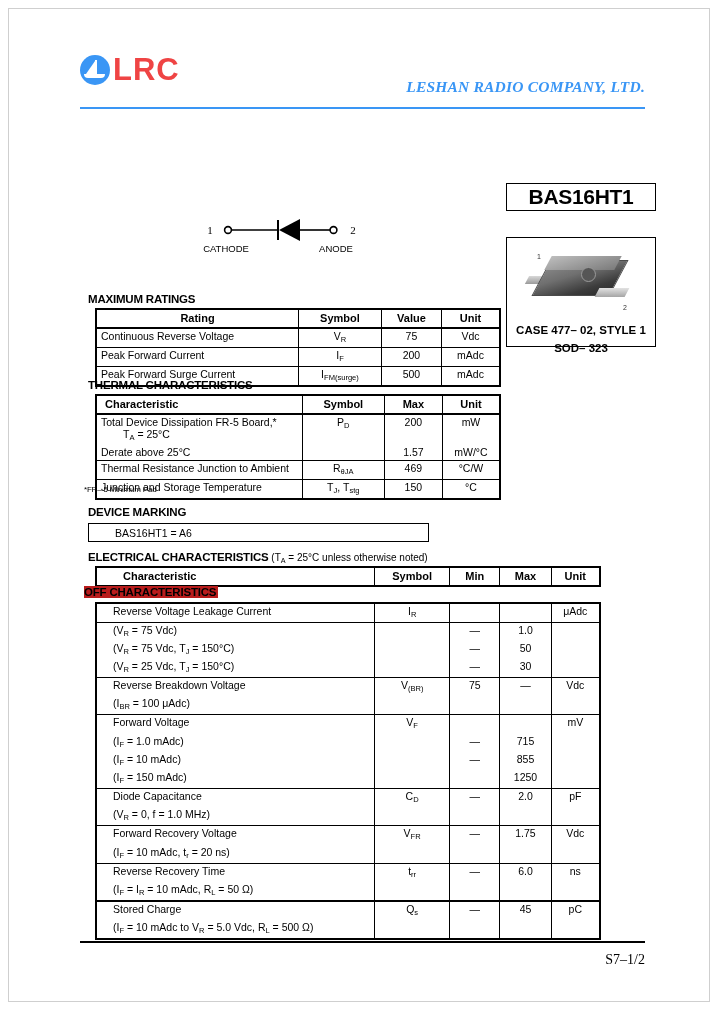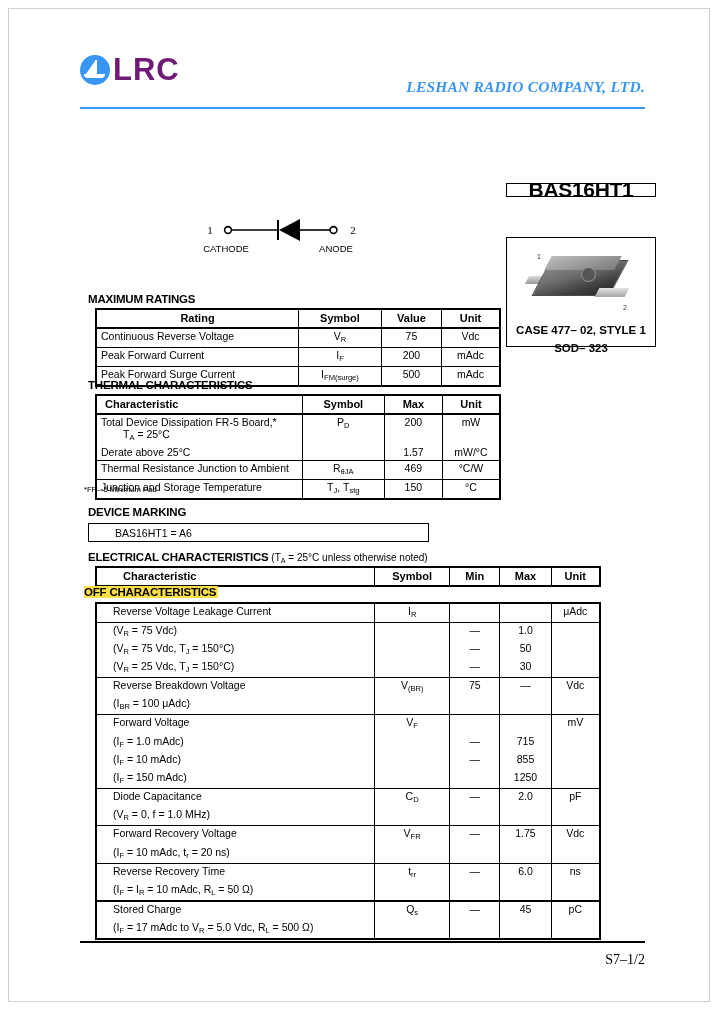--- a/index.html
+++ b/index.html
@@ -69,21 +69,21 @@
   }
   .logo-mark .mast {
     position: absolute;
     left: 15px; top: 5px;
     width: 2px; height: 15px;
     background: #ffffff;
   }
   .logo-text {
     font-size: 31px;
     font-weight: bold;
-    color: #701a75;
+    color: #ef4444;
     letter-spacing: 1px;
     font-family: "Liberation Sans", sans-serif;
     line-height: 32px;
   }
   .company {
     position: absolute;
     right: 0; top: 26px;
     font-family: "Liberation Serif", serif;
     font-style: italic;
     font-weight: bold;
@@ -107,21 +107,21 @@
     font-size: 25px;
     font-weight: bold;
     letter-spacing: -0.3px;
   }
 
   
   .partnum-box {
     position: absolute;
     left: 506px; top: 183px;
     width: 150px;
-    height: 14px;
+    height: 28px;
     border: 1.5px solid #000;
     box-sizing: border-box;
     display: flex;
     align-items: center;
     justify-content: center;
     text-align: right;
   }
   .partnum-box span {
     font-size: 21px;
     font-weight: bold;
@@ -573,26 +573,26 @@
       </tr>
 
       <tr>
         <td class="outer-l indent nb-bot">Stored Charge</td>
         <td class="c nb-bot"><span>Q</span><span class="sub">s</span></td>
         <td class="c nb-bot">—</td>
         <td class="c nb-bot">45</td>
         <td class="c outer-r nb-bot">pC</td>
       </tr>
       <tr>
-        <td class="outer-l nb-top outer-bot indent"><span>(I</span><span class="sub">F</span><span> = 17 mAdc to V</span><span class="sub">R</span><span> = 5.0 Vdc, R</span><span class="sub">L</span><span> = 500 Ω)</span></td>
+        <td class="outer-l nb-top outer-bot indent"><span>(I</span><span class="sub">F</span><span> = 10 mAdc to V</span><span class="sub">R</span><span> = 5.0 Vdc, R</span><span class="sub">L</span><span> = 500 Ω)</span></td>
         <td class="c nb-top outer-bot"></td>
         <td class="c nb-top outer-bot"></td>
         <td class="c nb-top outer-bot"></td>
         <td class="c outer-r nb-top outer-bot"></td>
       </tr>
     </tbody>
   </table>
 
-  <div class="sec-head" style="left:84px; top:586px; background:#fde047; padding-right:2px; z-index:5;">OFF CHARACTERISTICS</div>
+  <div class="sec-head" style="left:84px; top:586px; background:#b91c1c; padding-right:2px; z-index:5;">OFF CHARACTERISTICS</div>
 
   <div class="footer-rule"></div>
   <div class="footer-txt">S7–1/2</div>
 </div>
 
 </body></html>

